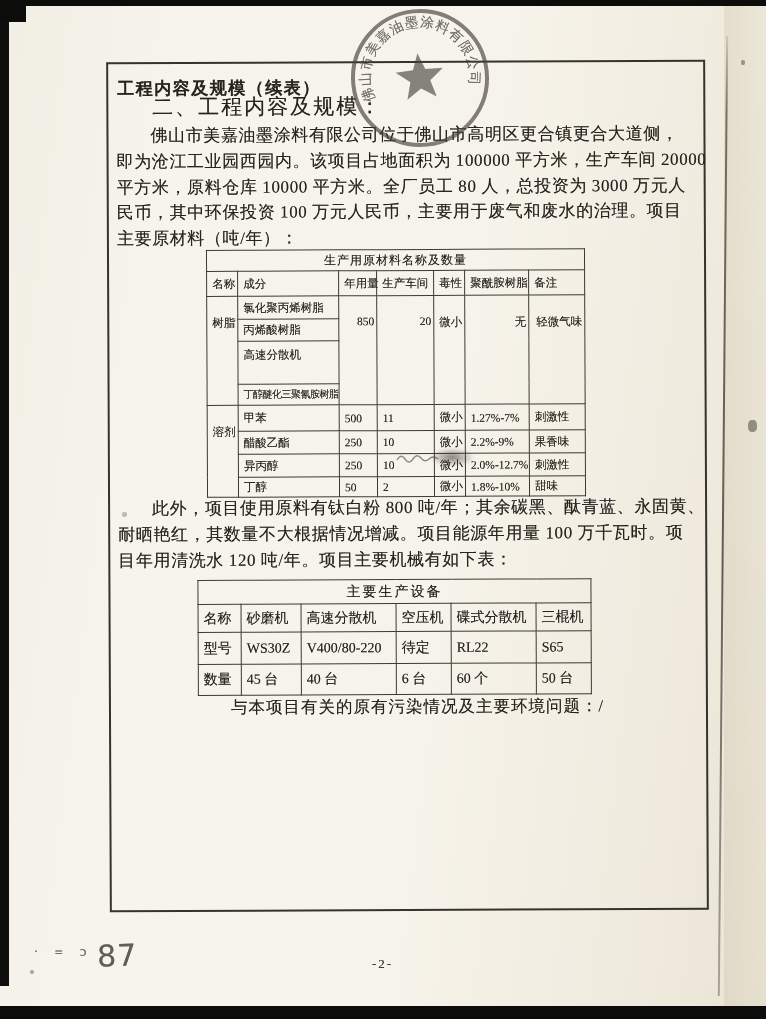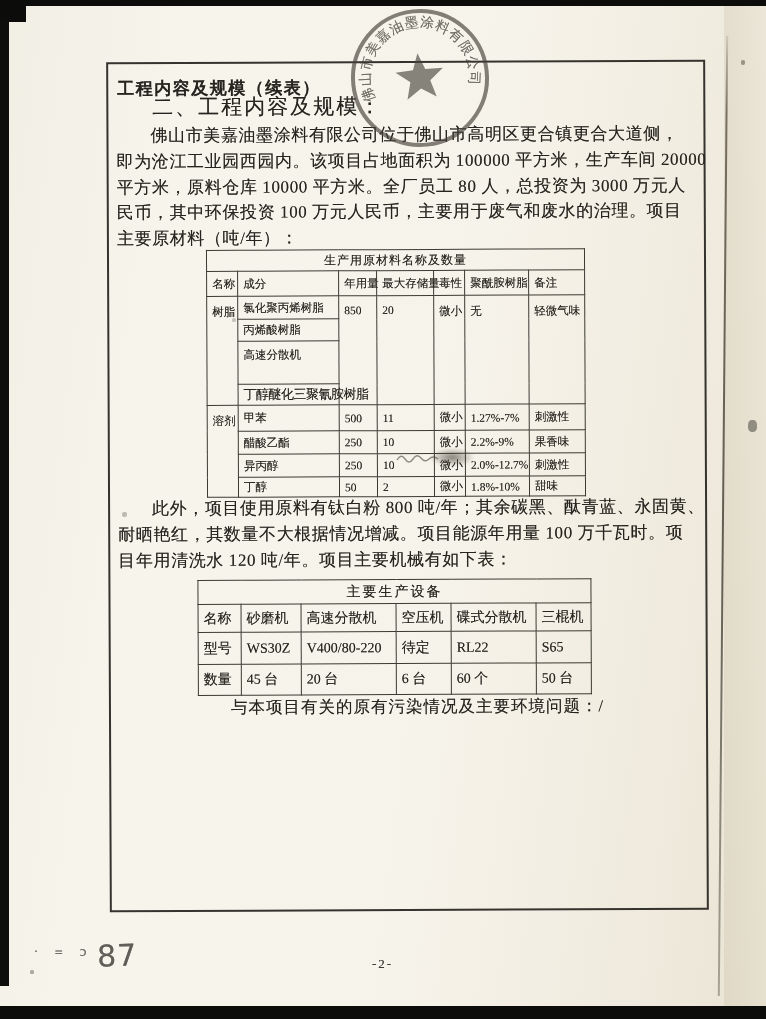--- a/index.html
+++ b/index.html
@@ -33,35 +33,35 @@
   .para1 { top:59px; }
   .para2 { top:432px; }
   .pollution { position:absolute; left:8px; top:633px; width:586px; padding-left:112px;
                font-size:16.5px; letter-spacing:1px; white-space:nowrap; }
 
   
   table { border-collapse:collapse; table-layout:fixed; position:absolute; }
   td { border:1.5px solid #3b3a33; padding:0 2px 0 5px; vertical-align:middle;
        white-space:nowrap; overflow:visible; font-weight:normal; }
   .t-title td { text-align:center; letter-spacing:1px; padding-left:2px; }
-  .vtop { vertical-align:top; padding-top:8px; }
+  .vtop { vertical-align:top; padding-top:19px;text-align:right; }
 
   .materials { left:97px; top:186px; width:378px; font-size:11.5px; }
   .materials .t-title td { font-size:12px; }
   .materials tr.tt  { height:21px; }
   .materials tr.th  { height:25px; }
   .materials tr.r1  { height:23px; }
   .materials tr.r2  { height:22px; }
   .materials tr.r3  { height:43px; }
   .materials tr.r4  { height:21px; }
   .materials tr.s1  { height:26px; }
   .materials tr.s2  { height:23px; }
   .materials tr.s3  { height:23px; }
   .materials tr.s4  { height:20px; }
-  .materials .tight { font-size:13px; letter-spacing:-.5px;border-radius:7px; }
+  .materials .tight { font-size:10px; letter-spacing:-.5px;border-radius:7px; }
   .materials .r3 td { vertical-align:top; padding-top:6px; }
 
   .equipment { left:87px; top:516px; width:393px; font-size:14px; }
   .equipment .t-title td { font-size:14px; letter-spacing:2px; }
   .equipment tr.tt { height:24px; }
   .equipment tr.e1 { height:28px; }
   .equipment tr.e2 { height:32px; }
   .equipment tr.e3 { height:31px; }
 
   
@@ -123,21 +123,21 @@
           <col style="width:56px">
       </colgroup>
       <tbody>
         <tr class="tt t-title">
           <td colspan="7">生产用原材料名称及数量</td>
         </tr>
         <tr class="th">
           <td>名称</td>
           <td>成分</td>
           <td>年用量</td>
-          <td>最大存储量</td>
+          <td>生产车间</td>
           <td>毒性</td>
           <td>聚酰胺树脂</td>
           <td>备注</td>
         </tr>
         <tr class="r1">
           <td rowspan="4" class="vtop">树脂</td>
           <td>氯化聚丙烯树脂</td>
           <td rowspan="4" class="vtop">850</td>
           <td rowspan="4" class="vtop">20</td>
           <td rowspan="4" class="vtop">微小</td>
@@ -220,21 +220,21 @@
           <td>型号</td>
           <td>WS30Z</td>
           <td>V400/80-220</td>
           <td>待定</td>
           <td>RL22</td>
           <td>S65</td>
         </tr>
         <tr class="e3">
           <td>数量</td>
           <td>45 台</td>
-          <td>20 台</td>
+          <td>40 台</td>
           <td>6 台</td>
           <td>60 个</td>
           <td>50 台</td>
         </tr>
       </tbody>
     </table>
 
     <div class="pollution">与本项目有关的原有污染情况及主要环境问题：/</div>
   </div>
 

